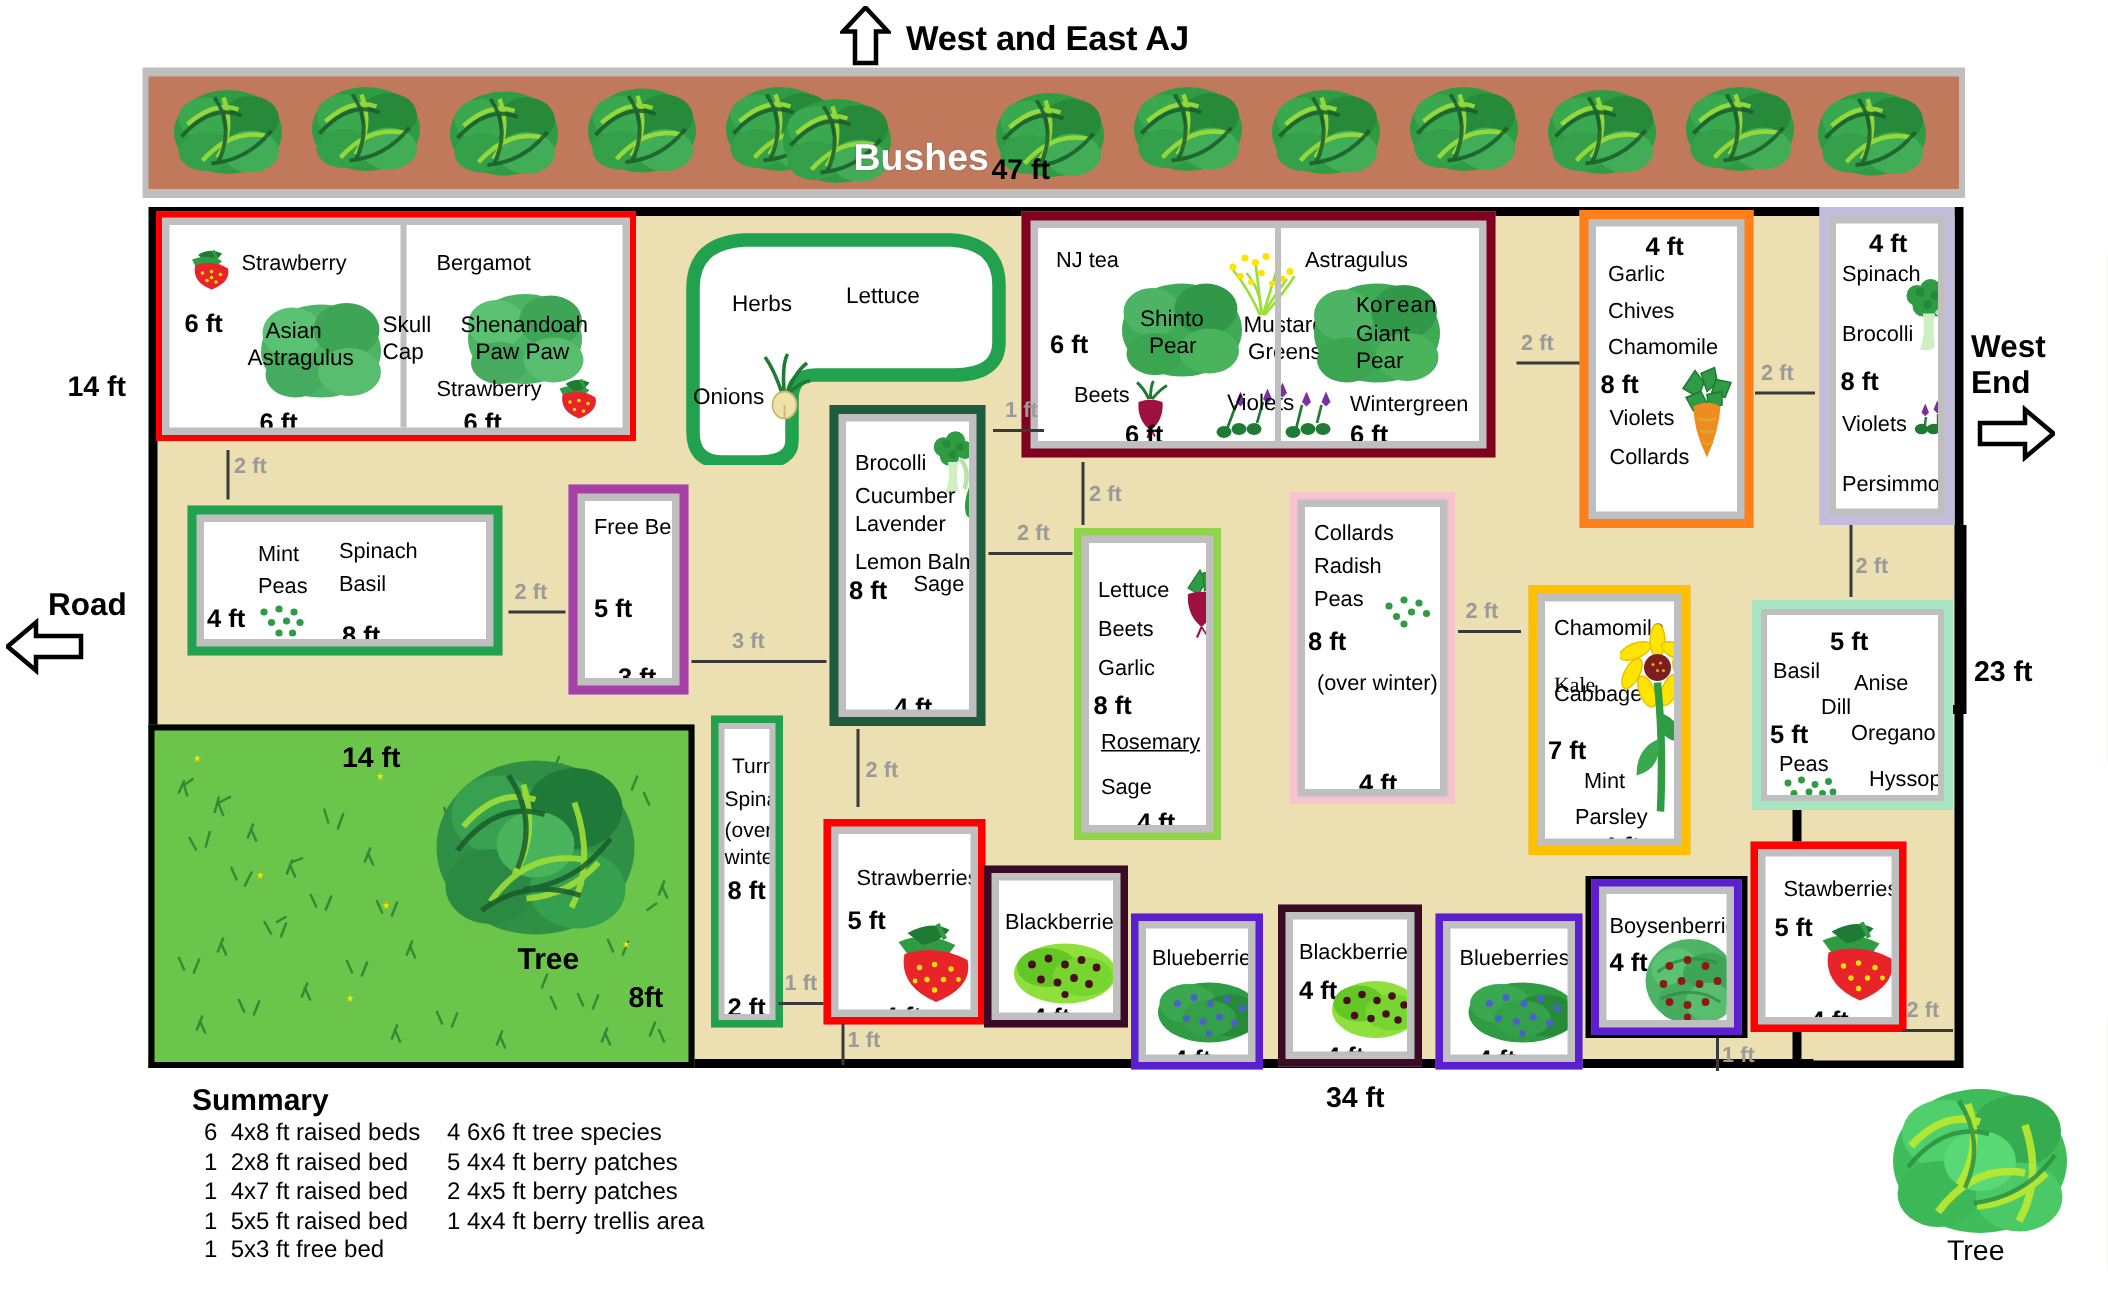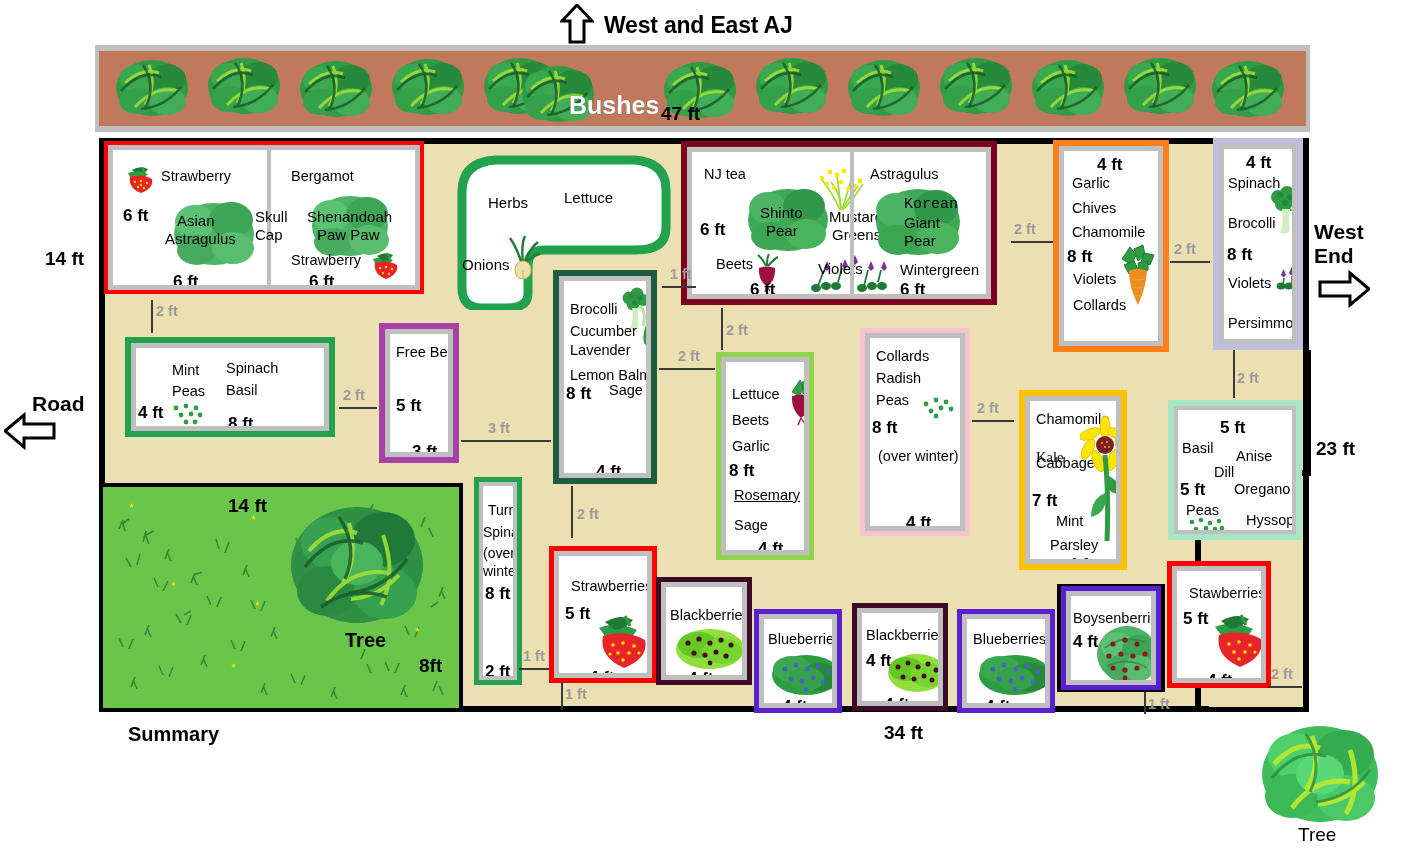--- a/index.html
+++ b/index.html
@@ -1127,14 +1127,27 @@
       <g stroke="#2a8c3f" stroke-width="3" fill="none" opacity="0.8">
         <path d="M14 58 q24 -30 54 -22"></path>
         <path d="M48 14 q18 28 4 58"></path>
         <path d="M112 50 q-20 28 -54 32"></path>
       </g>
     </svg>
   </div>
   <div class="treelabel plain" style="left:1298px; top:824px;">Tree</div>
 
   <div class="sum-title" style="left:128px; top:723px;">Summary</div>
+  <div class="sum-col" style="left:136px; top:746px;">
+    <div>6  4x8 ft raised beds</div>
+    <div>1  2x8 ft raised bed</div>
+    <div>1  4x7 ft raised bed</div>
+    <div>1  5x5 ft raised bed</div>
+    <div>1  5x3 ft free bed</div>
+  </div>
+  <div class="sum-col" style="left:298px; top:746px;">
+    <div>4 6x6 ft tree species</div>
+    <div>5 4x4 ft berry patches</div>
+    <div>2 4x5 ft berry patches</div>
+    <div>1 4x4 ft berry trellis area</div>
+  </div>
 
 </div>
 
 </body></html>

